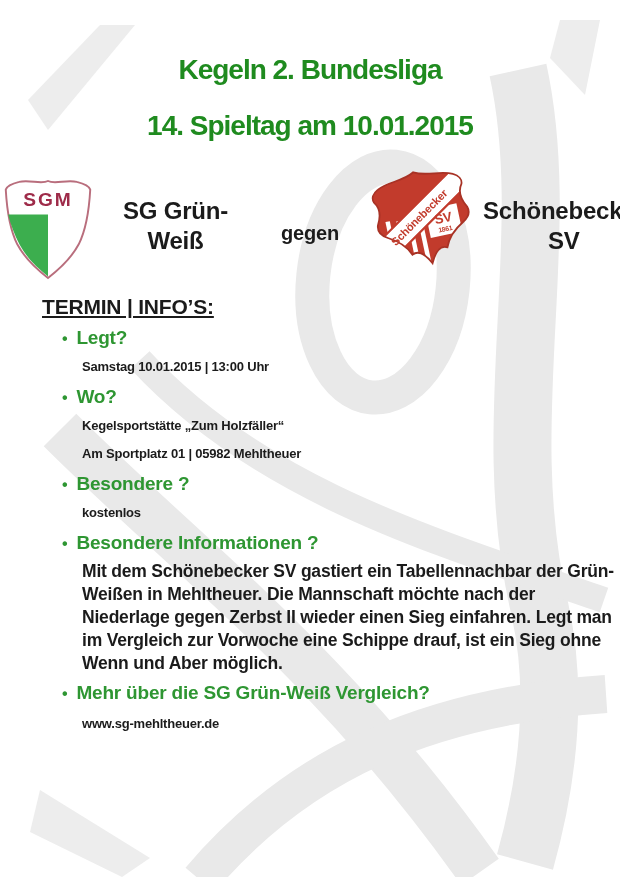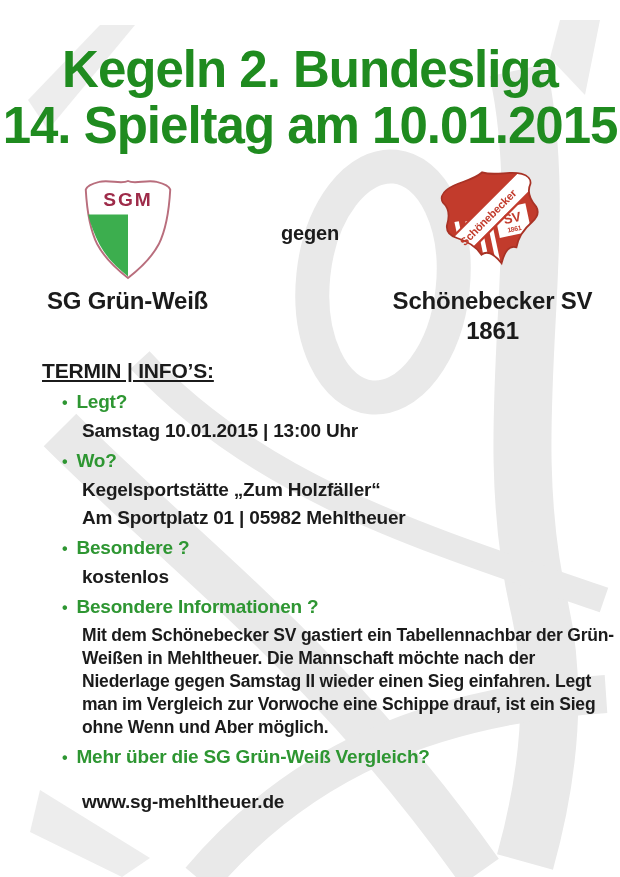--- a/index.html
+++ b/index.html
@@ -16,41 +16,41 @@
   .page{
     width:620px;height:877px;position:relative;overflow:hidden;background:#ffffff;
     font-family:"Liberation Sans",sans-serif;font-weight:700;color:var(--text-black);
     letter-spacing:-0.2px;
   }
   .watermark{position:absolute;top:0;left:0;z-index:0;}
   .content{position:relative;z-index:1;}
 
   .title{
     text-align:center;color:var(--green-title);
-    font-size:51px;line-height:56px;letter-spacing:-1px;
+    font-size:28px;line-height:56px;letter-spacing:-1px;
   }
   .title-1{padding-top:42px;}
 
   .matchup{display:grid;grid-template-columns:255px 110px 255px;margin-top:12px;}
-  .team{display:flex;flex-direction:column;align-items:center;}
+  .team{display:flex;flex-direction:row;align-items:center;}
   .logo-wrap{height:116px;display:flex;align-items:flex-end;justify-content:center;}
   .vs{text-align:center;font-size:20px;margin-top:56px;}
   .team-name{font-size:24px;line-height:30px;text-align:center;}
   .team-name.first{margin-top:4px;}
 
   .info{margin:12px 0 0 42px;}
   .info-heading{font-size:21px;line-height:26px;text-decoration:underline;}
   .bullet-row{
     display:flex;align-items:baseline;gap:9px;padding-left:20px;margin-top:6px;
     color:var(--green-bullet);font-size:19px;line-height:24px;
   }
   .dot{font-size:16px;}
-  .iline{padding-left:40px;font-size:19px;line-height:24px;margin-top:4px;}
+  .iline{padding-left:40px;font-size:13px;line-height:24px;margin-top:4px;}
   .paragraph{max-width:540px;font-size:17.5px;line-height:23px;margin-top:4px;}
-  .url{margin-top:20px;}
+  .url{margin-top:6px;}
 </style>
 </head>
 <body>
 
 <div class="page">
 
   <svg class="watermark" width="620" height="877" viewBox="0 0 620 877">
     <g fill="none" stroke="#e9e9e9">
       <ellipse cx="383" cy="282" rx="70" ry="116" stroke-width="34" transform="rotate(6 383 282)"></ellipse>
       <path d="M518,70 C555,240 495,420 540,610 C560,700 545,790 525,862" stroke-width="58"></path>
@@ -138,21 +138,21 @@
       <div class="bullet-row">
         <span class="dot">•</span>
         <span>Besondere ?</span>
       </div>
       <div class="iline">kostenlos</div>
 
       <div class="bullet-row">
         <span class="dot">•</span>
         <span>Besondere Informationen ?</span>
       </div>
-      <div class="iline paragraph">Mit dem Schönebecker SV gastiert ein Tabellennachbar der Grün-Weißen in Mehltheuer. Die Mannschaft möchte nach der Niederlage gegen Samstag II wieder einen Sieg einfahren. Legt man im Vergleich zur Vorwoche eine Schippe drauf, ist ein Sieg ohne Wenn und Aber möglich.</div>
+      <div class="iline paragraph">Mit dem Schönebecker SV gastiert ein Tabellennachbar der Grün-Weißen in Mehltheuer. Die Mannschaft möchte nach der Niederlage gegen Zerbst II wieder einen Sieg einfahren. Legt man im Vergleich zur Vorwoche eine Schippe drauf, ist ein Sieg ohne Wenn und Aber möglich.</div>
 
       <div class="bullet-row">
         <span class="dot">•</span>
         <span>Mehr über die SG Grün-Weiß Vergleich?</span>
       </div>
       <div class="iline url">www.sg-mehltheuer.de</div>
     </div>
 
   </div>
 </div>

